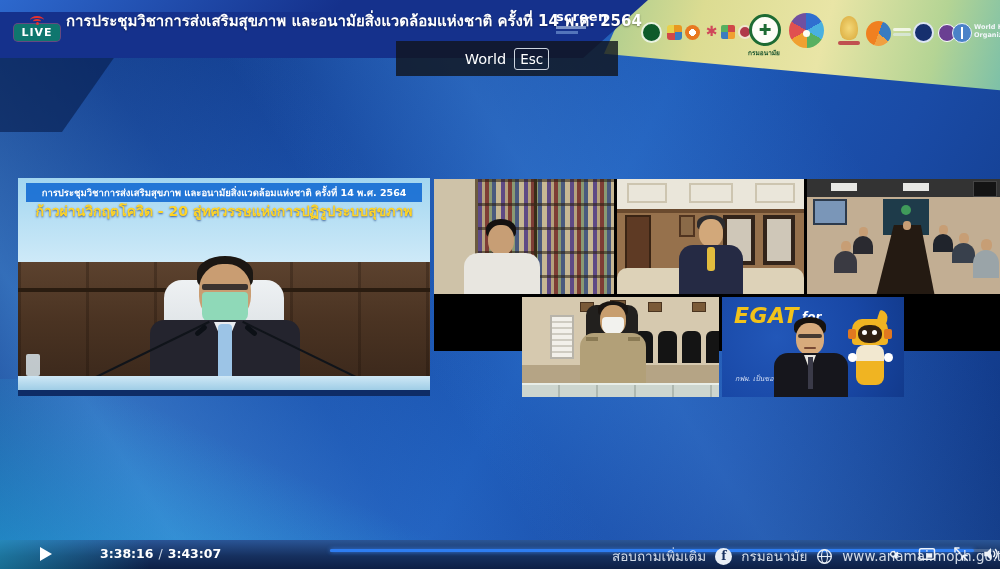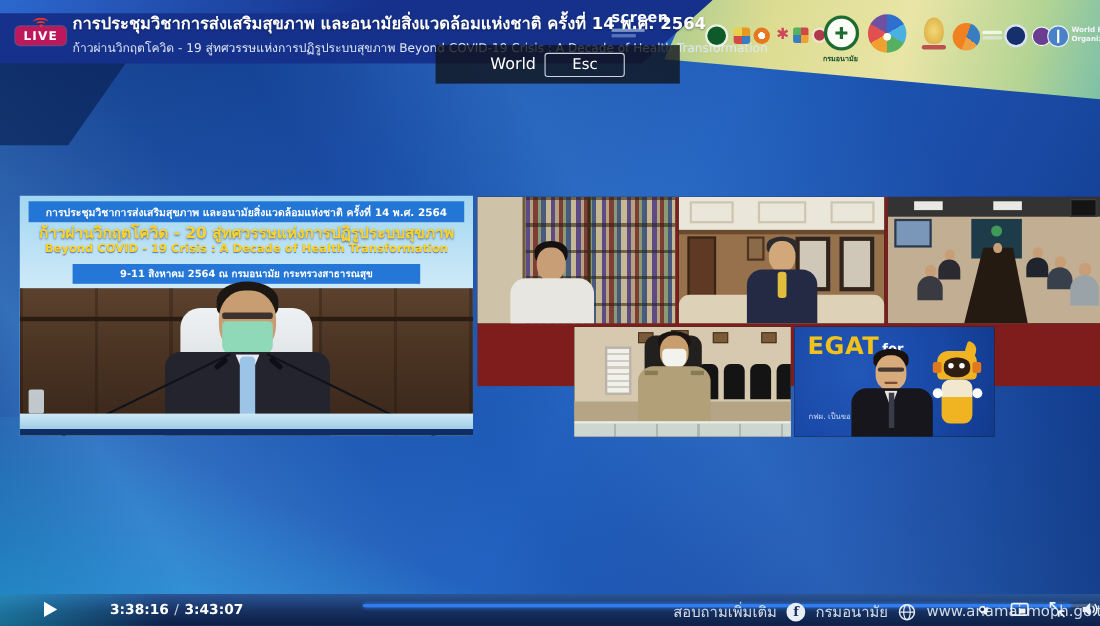--- a/index.html
+++ b/index.html
@@ -22,28 +22,28 @@
   
   .header-band{left:0;top:0;width:648px;height:58px;background:#15318c;
     clip-path:polygon(0 0,100% 0,90% 100%,0 100%);}
   .header-streak{left:-20px;top:0;width:360px;height:12px;background:linear-gradient(90deg,#2e6bd0,rgba(46,107,208,0));transform:skewX(-40deg);}
   .live-wrap{left:14px;top:12px;width:46px;text-align:center;}
   .live-signal{margin:0 auto;width:18px;height:9px;position:relative;}
   .live-signal i{position:absolute;border:2px solid #e8322e;border-bottom:none;border-left:none;border-right:none;border-radius:50%;}
   .live-signal .a1{left:2px;top:4px;width:14px;height:8px;border-top-width:2px;}
   .live-signal .a2{left:5px;top:7px;width:8px;height:5px;}
   .live-dot{position:absolute;left:8px;top:10px;width:3px;height:3px;background:#e8322e;border-radius:50%;}
-  .live-pill{margin-top:3px;background:#be185d;color:#fff;font-size:11px;font-weight:bold;
+  .live-pill{margin-top:3px;background:#0f766e;color:#fff;font-size:11px;font-weight:bold;
     letter-spacing:1px;border-radius:4px;padding:2px 0;box-shadow:0 0 0 1px rgba(255,120,110,.35);}
   .title1{left:66px;top:9px;width:560px;color:#ffffff;font-size:15px;font-weight:bold;white-space:nowrap;text-shadow:0 1px 2px rgba(0,0,0,.4);}
   .title2{left:66px;top:34px;width:560px;color:#dfe7f2;font-size:11px;white-space:nowrap;}
   
   .toast{left:396px;top:41px;width:222px;height:35px;background:rgba(16,20,28,.80);
     display:flex;align-items:center;justify-content:center;gap:8px;color:#fff;font-size:14.5px;}
-  .esc-key{border:1px solid #cdd5df;border-radius:3px;padding:2px 24px;font-size:13.5px;}
+  .esc-key{border:1px solid #cdd5df;border-radius:3px;padding:2px 5px;font-size:13.5px;}
   
   .logo{border-radius:50%;}
   .unicef{left:556px;top:9px;color:#fff;font-size:13px;font-weight:bold;letter-spacing:.5px;}
   .unicef .sub{height:3px;width:30px;background:rgba(210,230,250,.55);margin-top:2px;}
   .unicef .sub2{height:3px;width:22px;background:rgba(160,200,245,.45);margin-top:2px;}
   .moph-cap{left:741px;top:48px;width:46px;text-align:center;font-size:6.5px;color:#134f2a;font-weight:bold;}
   .who-text{left:974px;top:24px;font-size:6.5px;line-height:7.5px;color:#f2f6fa;font-weight:bold;white-space:nowrap;}
   
   .main-video{left:18px;top:178px;width:412px;height:218px;background:#9fd4ef;overflow:hidden;}
   .sky{left:0;top:0;width:100%;height:86px;background:linear-gradient(180deg,#a2d6f0,#cfeaf8);}
@@ -57,21 +57,21 @@
     font-weight:bold;text-align:center;padding:2px 0;white-space:nowrap;}
   .room{left:0;top:84px;width:100%;height:134px;
     background:repeating-linear-gradient(90deg,rgba(20,10,4,.25) 0 3px,rgba(0,0,0,0) 3px 68px),
                linear-gradient(180deg,#5c422e 0%,#4a3322 45%,#38261a 100%);}
   .room-rail{left:0;top:26px;width:100%;height:4px;background:#2a1c10;}
   .chair-main{left:146px;top:18px;width:120px;height:106px;background:linear-gradient(180deg,#eef1f3,#cfd6da);border-radius:18px 18px 0 0;}
   .mic{width:170px;height:2px;background:#10141a;}
   .mic-cap{width:14px;height:5px;background:#0c1016;border-radius:3px;}
   .desk{left:0;bottom:6px;width:100%;height:14px;background:linear-gradient(180deg,#cfe8f6,#9fcde6);}
   .desk-edge{left:0;bottom:0;width:100%;height:6px;background:#0e2c66;}
-  .grid{left:434px;top:179px;width:566px;height:172px;background:#7f1d1d;}
+  .grid{left:434px;top:179px;width:566px;height:172px;background:#000000;font-style:italic;}
   .tile{position:absolute;overflow:hidden;background:#111;}
   
   .head{position:absolute;border-radius:45%;}
   .hair{position:absolute;border-radius:50% 50% 30% 30%;}
   .torso{position:absolute;border-radius:14px 14px 0 0;}
   .maskface{position:absolute;border-radius:4px 4px 8px 8px;}
   
   .player-bar{left:0;top:540px;width:1000px;height:29px;
     background:linear-gradient(180deg,#2a5596 0%,#16305f 55%,#0d1f45 100%);}
   .bar-teal{left:0;top:540px;width:150px;height:29px;background:linear-gradient(90deg,rgba(35,185,220,.5),rgba(35,185,220,0));}
@@ -102,21 +102,20 @@
   <div class="abs header-streak"></div>
   <div class="abs live-wrap">
     <div class="live-signal">
       <i class="a1"></i>
         <i class="a2"></i>
         <span class="live-dot"></span>
     </div>
     <div class="live-pill">LIVE</div>
   </div>
   <div class="abs title1">การประชุมวิชาการส่งเสริมสุขภาพ และอนามัยสิ่งแวดล้อมแห่งชาติ ครั้งที่ 14 พ.ศ. 2564</div>
-  <div class="abs title2">ก้าวผ่านวิกฤตโควิด - 19 สู่ทศวรรษแห่งการปฏิรูประบบสุขภาพ Beyond COVID-19 Crisis : A Decade of Health Transformation</div>
 
   <div class="abs unicef">
     <span>screen</span>
     <div class="sub"></div><div class="sub2"></div>
   </div>
   <div class="abs logo" style="left:641px;top:22px;width:21px;height:21px;background:#0e5a2a;border:2px solid #e9f2e0;"></div>
   <div class="abs" style="left:667px;top:25px;width:15px;height:15px;border-radius:3px;background:conic-gradient(#e89820 0 25%,#3a7cc0 25% 50%,#d04848 50% 75%,#e8d04a 75%);"></div>
   <div class="abs logo" style="left:685px;top:25px;width:15px;height:15px;background:radial-gradient(circle at 50% 50%,#fff 0 30%,#e87820 31%);"></div>
   <div class="abs" style="left:704px;top:24px;width:15px;height:15px;color:#d0485a;font-size:14px;line-height:15px;text-align:center;">✱</div>
   <div class="abs" style="left:721px;top:25px;width:14px;height:14px;border-radius:2px;background:conic-gradient(#d04848 0 25%,#f0a030 25% 50%,#3a7cc0 50% 75%,#57b060 75%);"></div>
@@ -140,22 +139,20 @@
 
   <div class="abs toast">
     <span>World</span>
     <span class="esc-key">Esc</span>
   </div>
 
   <div class="abs main-video">
     <div class="abs sky"></div>
     <div class="abs b-line1">การประชุมวิชาการส่งเสริมสุขภาพ และอนามัยสิ่งแวดล้อมแห่งชาติ ครั้งที่ 14 พ.ศ. 2564</div>
     <div class="abs b-line2">ก้าวผ่านวิกฤตโควิด - 20 สู่ทศวรรษแห่งการปฏิรูประบบสุขภาพ</div>
-    <div class="abs b-line3">Beyond COVID - 19 Crisis : A Decade of Health Transformation</div>
-    <div class="abs b-line4">9-11 สิงหาคม 2564  ณ กรมอนามัย กระทรวงสาธารณสุข</div>
     <div class="abs room">
       <div class="abs room-rail"></div>
       <div class="abs chair-main"></div>
 
       <div class="abs">
         <div class="hair" style="left:179px;top:-6px;width:56px;height:34px;background:#1c1713;"></div>
         <div class="head" style="left:181px;top:2px;width:52px;height:58px;background:#c99d72;"></div>
         <div class="abs" style="left:184px;top:22px;width:46px;height:6px;background:rgba(25,25,30,.8);border-radius:2px;"></div>
         <div class="maskface" style="left:184px;top:30px;width:46px;height:30px;background:#8fd9b8;"></div>
         <div class="torso" style="left:132px;top:58px;width:150px;height:76px;background:#24242e;"></div>

